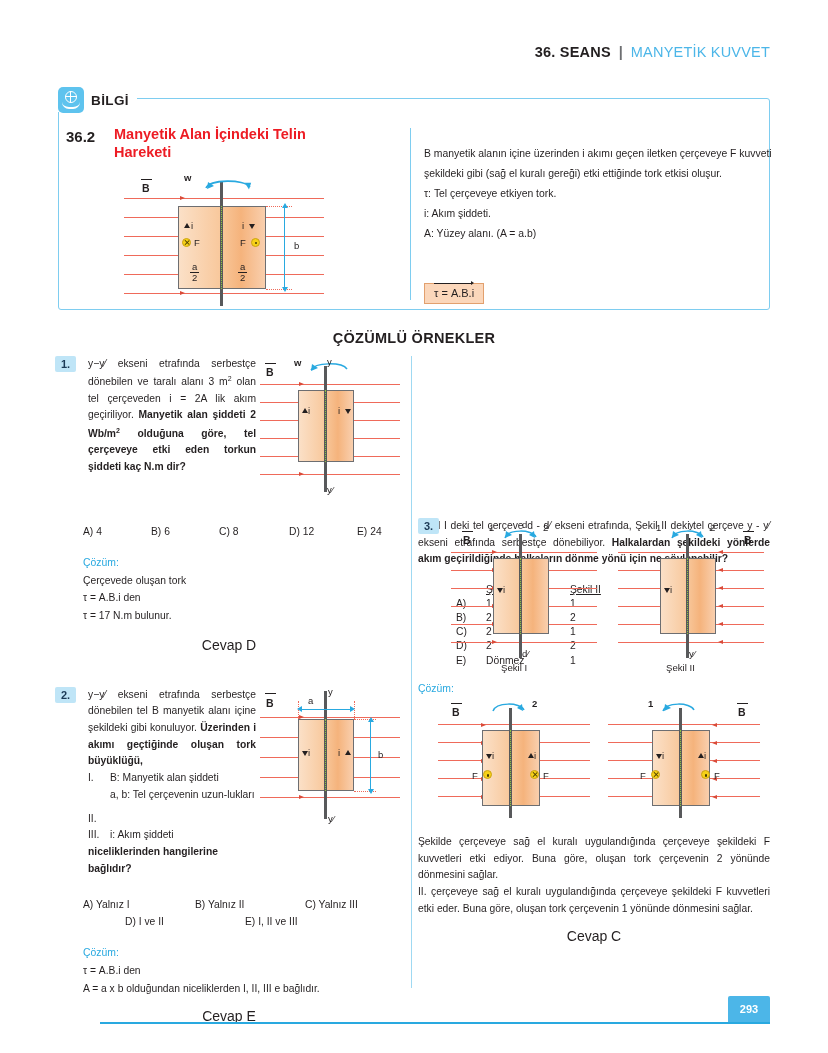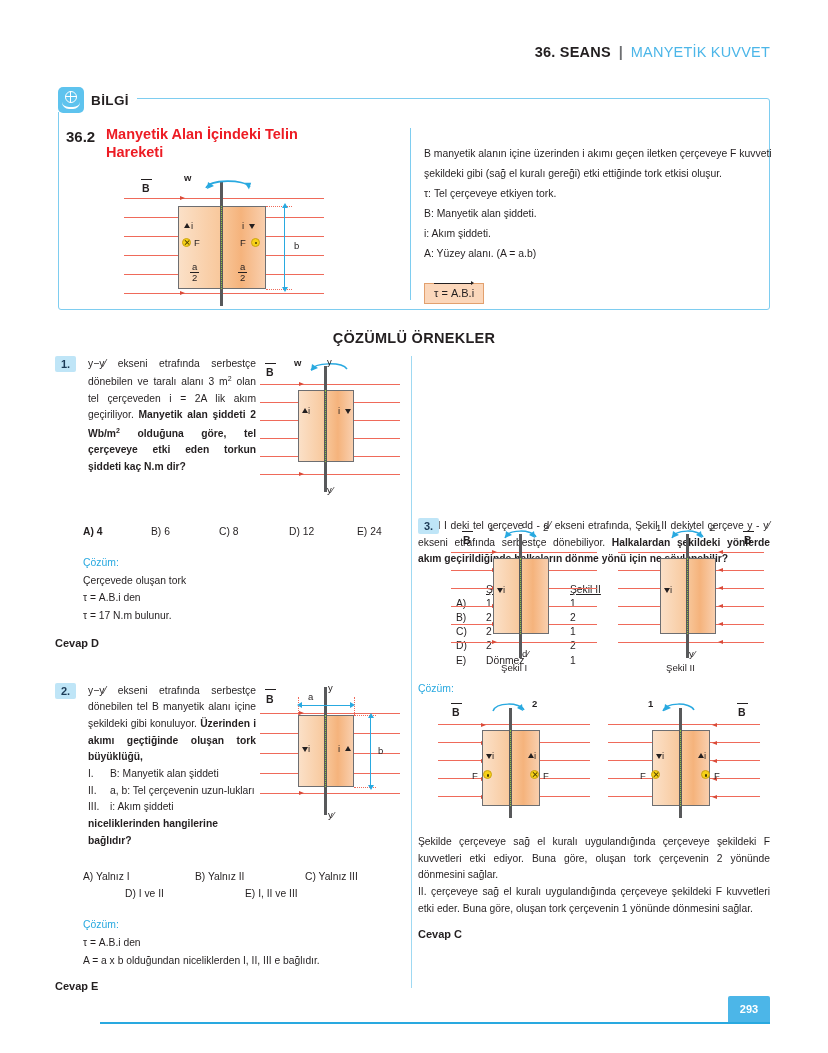--- a/index.html
+++ b/index.html
@@ -47,21 +47,21 @@
     border-left:1.2px solid #fff;
   }
   .bilgi-icon .hand {
     position:absolute; left:4px; top:15px; width:18px; height:7px;
     border-bottom:2px solid #fff; border-radius:0 0 9px 9px;
   }
   .bilgi-title { font-size:13.5px; font-weight:bold; letter-spacing:.4px; }
 
   .sec-num { position:absolute; left:66px; top:128px; font-size:15px; font-weight:bold; }
   .sec-title {
-    position:absolute; left:106px; top:126px; width:250px;
+    position:absolute; left:114px; top:126px; width:250px;
     font-size:14.5px; font-weight:bold; color:#ed1c24; line-height:1.22;
   }
 
   
   .bilgi-div { position:absolute; left:410px; top:128px; width:1px; height:172px; background:#7ecdf0; }
 
   .bilgi-text { position:absolute; left:424px; top:144px; width:348px; font-size:10.4px; line-height:1.92; color:#231f20; }
   .tau-box {
     position:absolute; left:424px; top:283px;
     background:#fbd7bb; border:1px solid #e2a06e; padding:3px 9px 4px 9px;
@@ -98,21 +98,21 @@
   .qtext { font-size:10.3px; line-height:1.62; }
   .qtext b { font-weight:bold; }
   .just { text-align:justify; }
   .bold { font-weight:bold; }
 
   .opts { font-size:10.3px; display:flex; }
   .opt { white-space:nowrap; }
 
   .cozum { color:#29a9e0; font-size:10.4px; font-weight:normal; margin-bottom:4px; }
   .sol-line { font-size:10.3px; line-height:1.72; }
-  .cevap { font-size:11px; font-weight:bold; text-align:left; }
+  .cevap { font-size:14px; font-weight:normal; text-align:center; }
 
   sup { font-size:.68em; vertical-align:super; }
 
   
   .diagram { position:relative; }
   .bfield-line { position:absolute; height:0; border-top:1.15px solid #ef6a5a; }
   .bfield-line::after{
     content:""; position:absolute; top:-2.6px; left:28%;
     border-left:5px solid #d94b3a; border-top:2.8px solid transparent; border-bottom:2.8px solid transparent;
   }
@@ -265,21 +265,20 @@
 
     <div class="tick-h" style="left:142px; top:30px; width:26px;"></div>
     <div class="tick-h" style="left:142px; top:113px; width:26px;"></div>
     <div class="dim-v" style="left:160px; top:32px; height:79px;"></div>
     <div class="lbl" style="left:170px; top:64px;">b</div>
   </div>
 
   <div class="bilgi-text">
     <div>B manyetik alanın içine üzerinden i akımı geçen iletken çerçeveye F kuvveti şekildeki gibi (sağ el kuralı gereği) etki ettiğinde tork etkisi oluşur.</div>
     <div>τ: Tel çerçeveye etkiyen tork.</div>
-    <div>B: Manyetik alan şiddeti.</div>
     <div>i: Akım şiddeti.</div>
     <div>A: Yüzey alanı. (A = a.b)</div>
   </div>
   <div class="tau-box">
     <span class="ovr arrow">τ = A.B.i</span>
   </div>
 
   <div class="center-title">ÇÖZÜMLÜ ÖRNEKLER</div>
   <div class="col-div"></div>
 
@@ -312,21 +311,21 @@
         <div class="lbl" style="left:67px;top:-2px;">y</div>
         <div class="lbl" style="left:67px;top:126px;">y⁄</div>
         <div class="lbl lbl-b" style="left:6px;top:8px;"><i>B</i></div>
         <div class="curr-arrow up" style="left:42px;top:50px;"></div>
         <div class="lbl" style="left:48px;top:47px;">i</div>
         <div class="lbl" style="left:78px;top:47px;">i</div>
         <div class="curr-arrow down" style="left:85px;top:51px;"></div>
       </div>
 
       <div class="opts" style="margin-top:50px;margin-left:28px;">
-        <span class="opt" style="width:68px;font-weight:bold;">A) 4</span>
+        <span class="opt" style="width:68px;">A) 4</span>
         <span class="opt" style="width:68px;">B) 6</span>
         <span class="opt" style="width:70px;">C) 8</span>
         <span class="opt" style="width:68px;">D) 12</span>
         <span class="opt">E) 24</span>
       </div>
 
       <div style="margin-top:20px;margin-left:28px;">
         <div class="cozum">Çözüm:</div>
         <div class="sol-line">Çerçevede oluşan tork</div>
         <div class="sol-line">τ = A.B.i den</div>
@@ -340,21 +339,21 @@
       <div class="qtext just" style="margin-left:33px;width:168px;">
         <span>y−y⁄ ekseni etrafında serbestçe dönebilen tel B manyetik alanı içine şekildeki gibi konuluyor.</span>
         <b>Üzerinden i akımı geçtiğinde oluşan tork büyüklüğü,</b>
       </div>
       <div style="margin-left:33px;width:168px;">
         <div class="qtext" style="display:flex;">
           <span style="width:22px;">I.</span>
           <span>B: Manyetik alan şiddeti</span>
         </div>
         <div class="qtext" style="display:flex;">
-          <span style="width:22px;">II.</span>
+          <span style="width:22px;margin-top:24px;">II.</span>
           <span>a, b: Tel çerçevenin uzun-lukları</span>
         </div>
         <div class="qtext" style="display:flex;">
           <span style="width:22px;">III.</span>
           <span>i: Akım şiddeti</span>
         </div>
         <div class="qtext bold">niceliklerinden hangilerine bağlıdır?</div>
       </div>
 
       <div class="diagram" style="position:absolute;left:205px;top:2px;width:150px;height:140px;">

